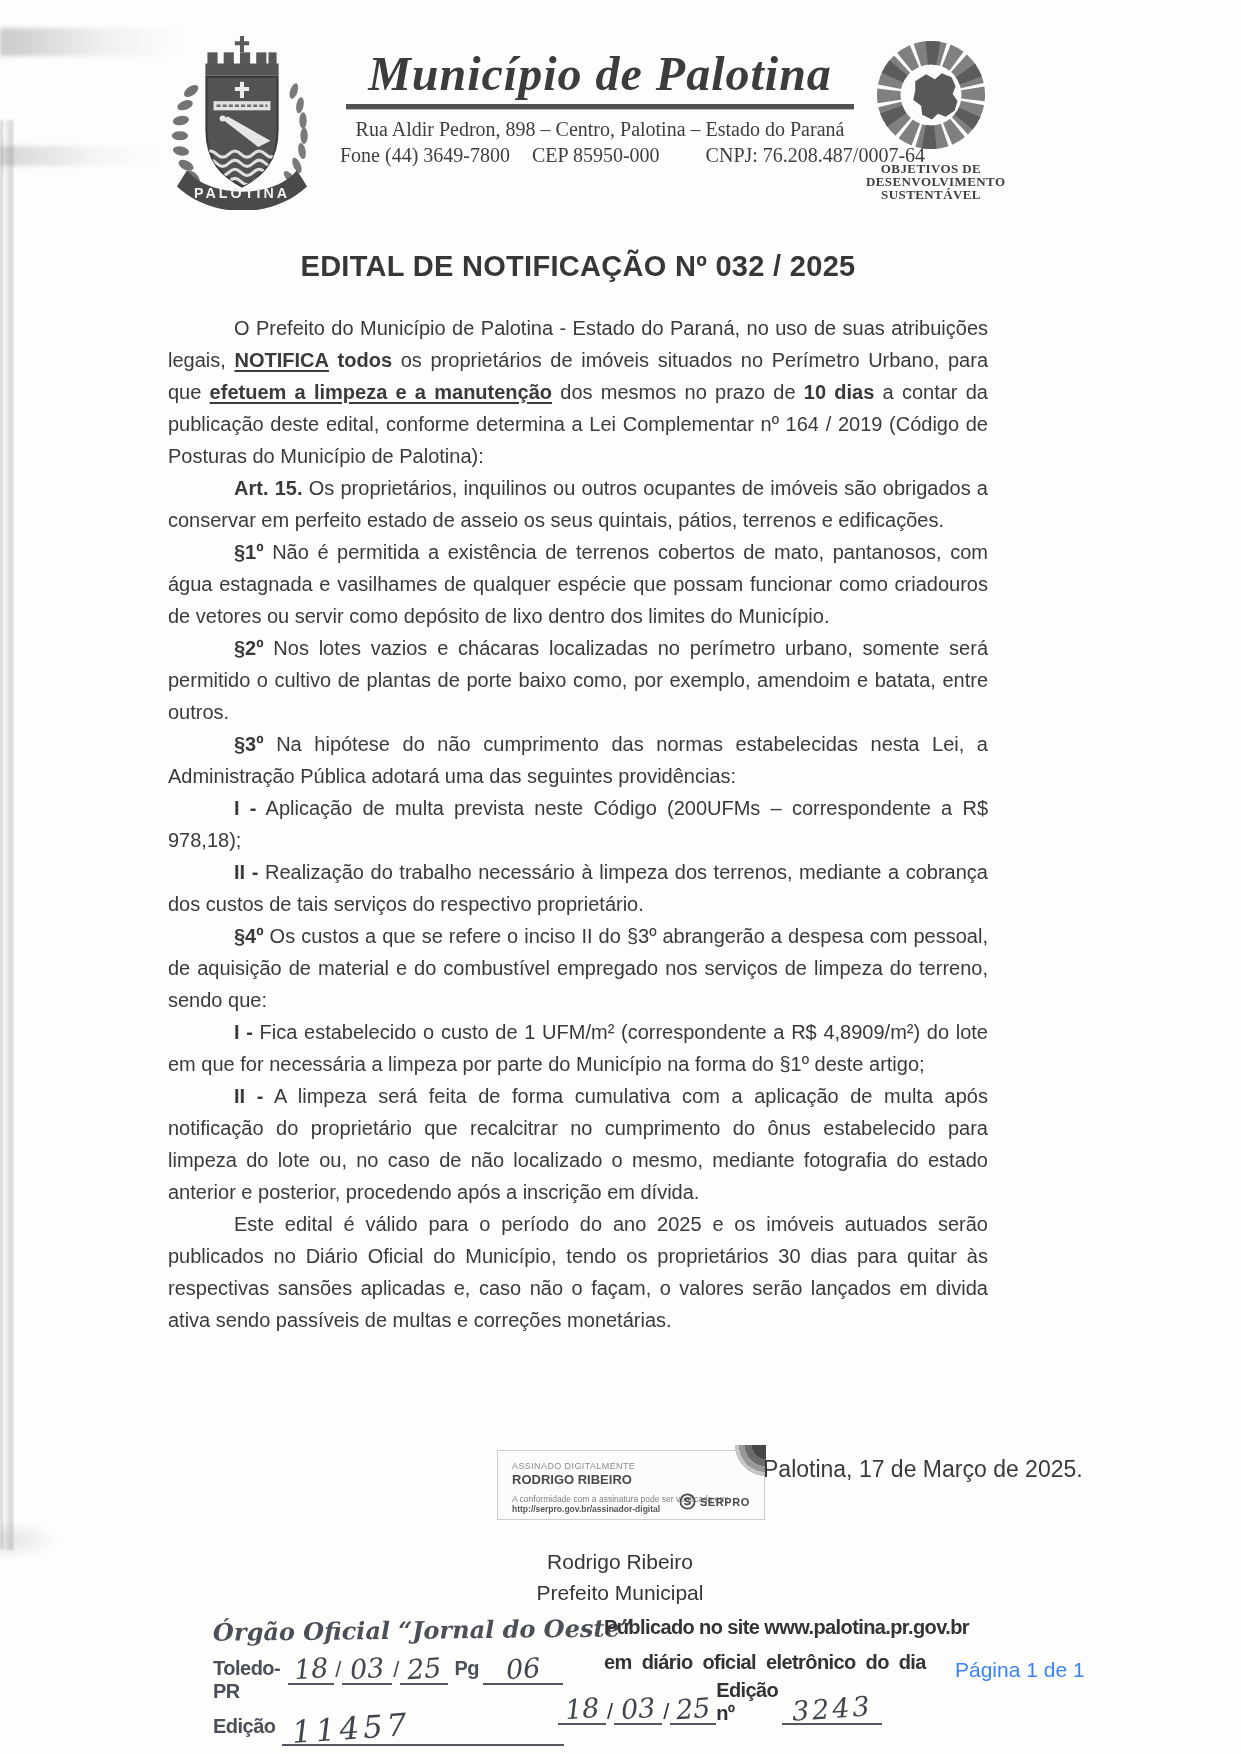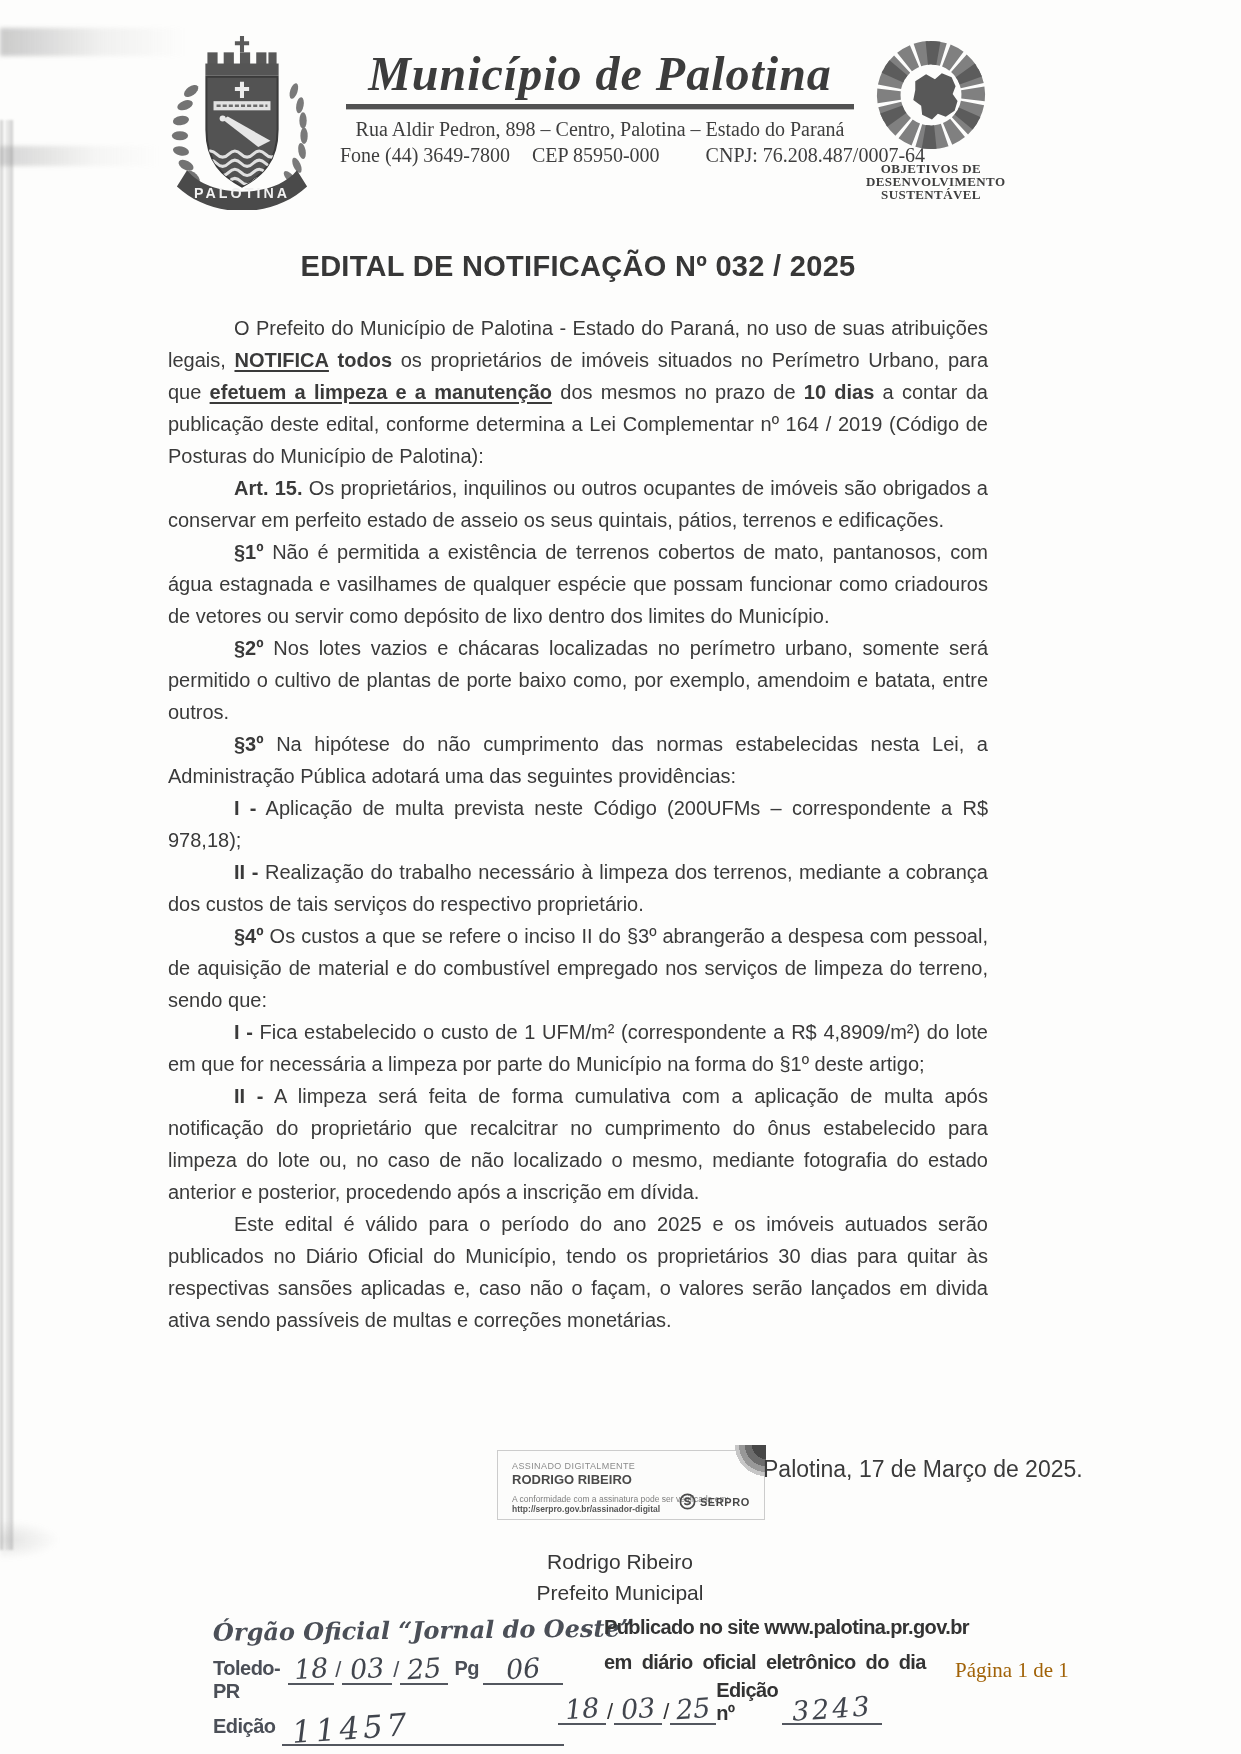--- a/index.html
+++ b/index.html
@@ -90,21 +90,21 @@
   .hw-lg { font-size:31px; }
 
   .footer-right { position:absolute; left:558px; top:1616px; width:320px; color:#333; }
   .fr-line { font-weight:bold; font-size:20px; letter-spacing:-.6px; line-height:22px; white-space:nowrap;padding-left:46px; }
   .fr-line2 { margin-top:13px; word-spacing:5px; }
   .fr-row { display:flex; align-items:flex-end; margin-top:6px; }
   .fr-label { font-weight:bold; font-size:20px; letter-spacing:-.6px; }
 
   .page-indicator {
     position:absolute; left:955px; top:1658px;
-    font-family:Liberation Serif, serif; font-size:21px; color:#a16207; white-space:nowrap;
+    font-family:Liberation Sans, sans-serif; font-size:21px; color:#3b82f6; white-space:nowrap;
   }
 </style>
 </head>
 <body>
 
 <div class="page">
 
   <div class="artifact smudge-top"></div>
   <div class="artifact smudge-top2"></div>
   <div class="artifact streak-left"></div>

